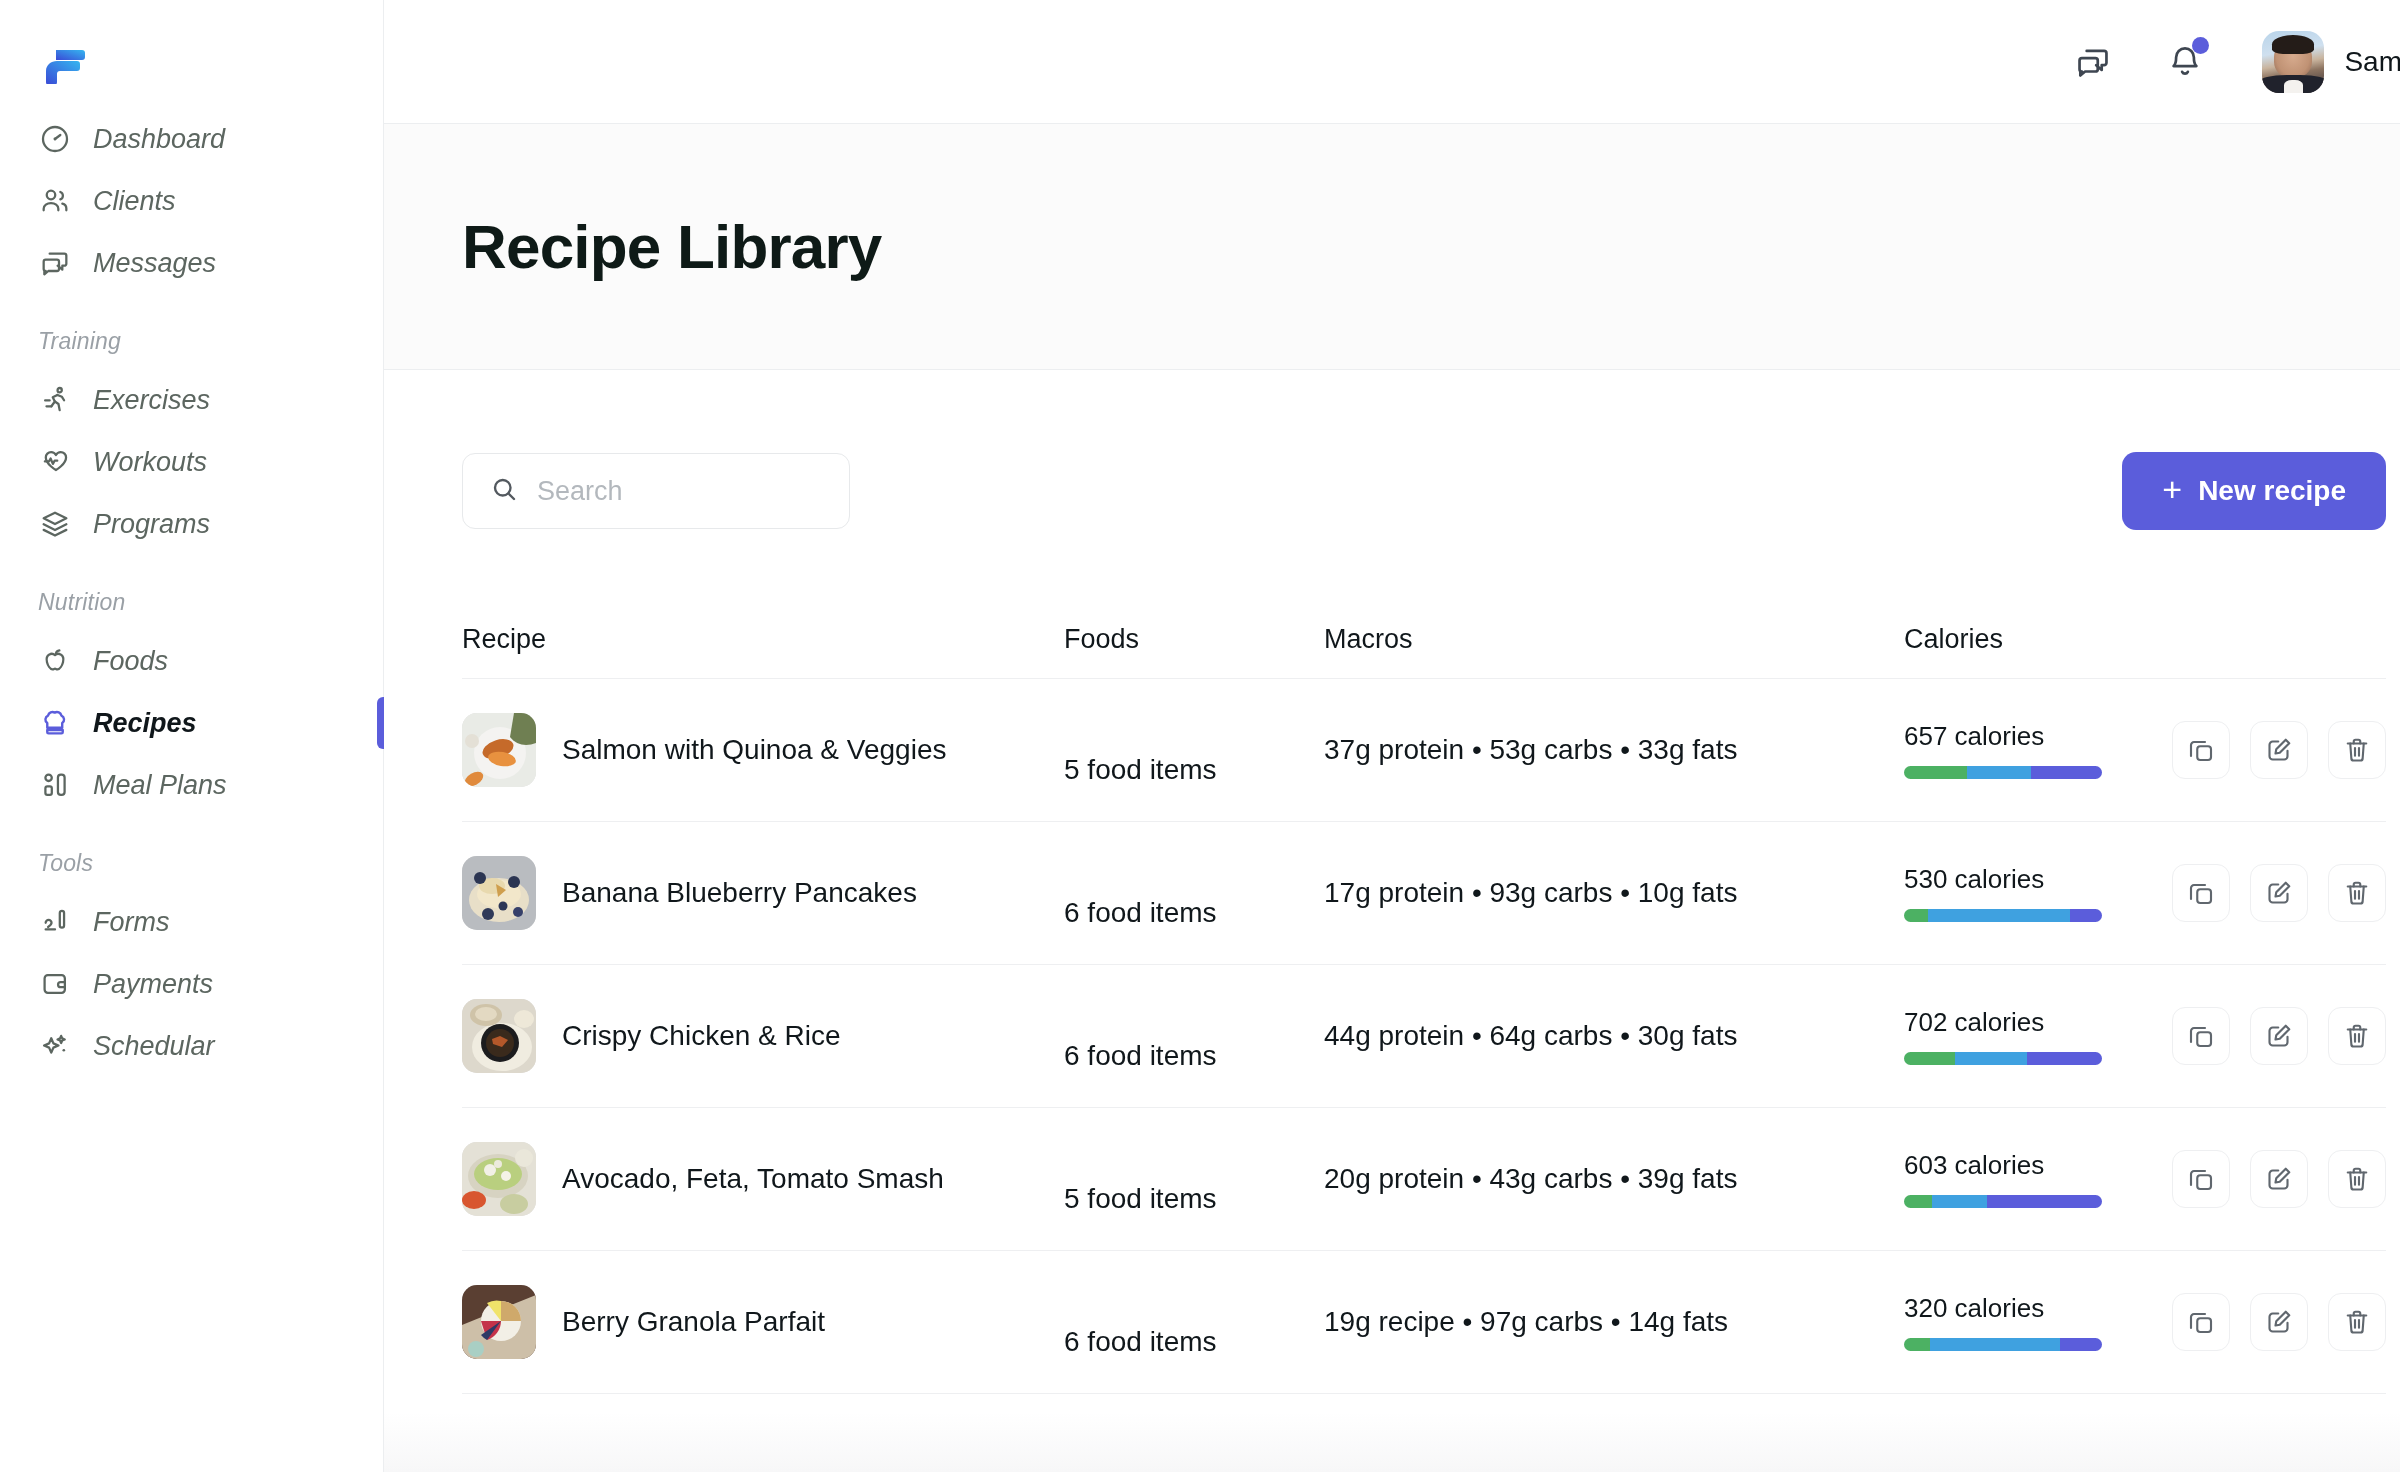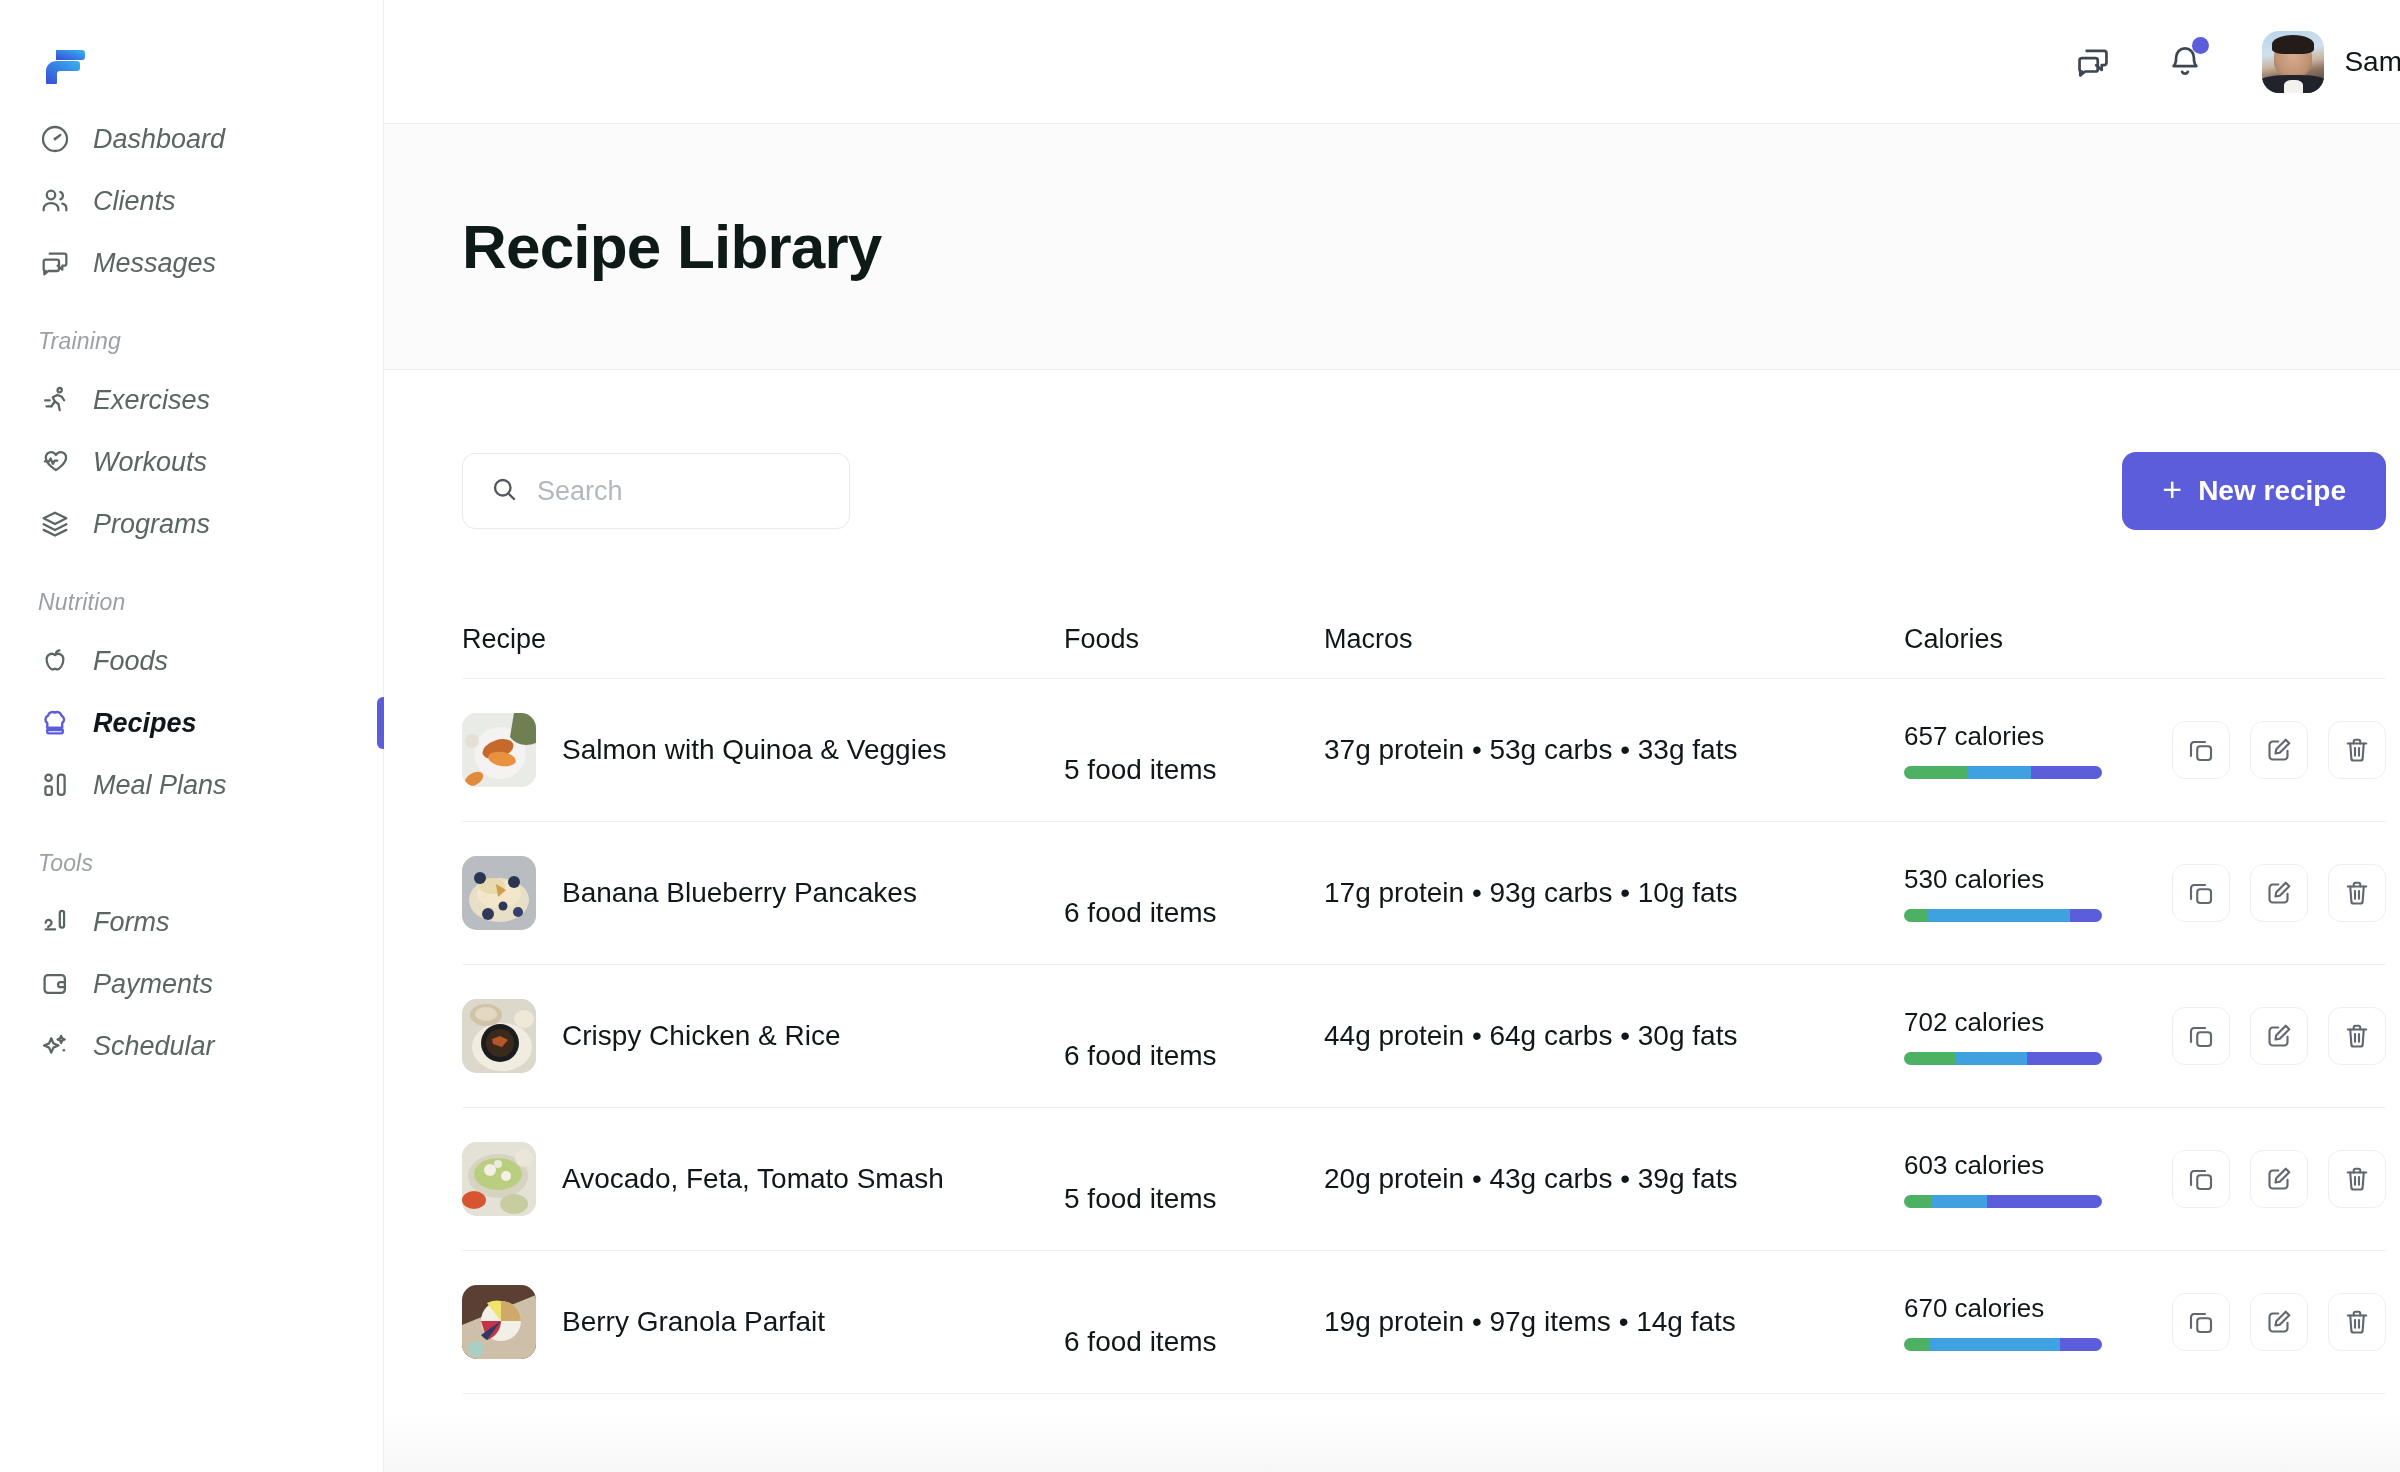--- a/index.html
+++ b/index.html
@@ -624,23 +624,23 @@
                   <path d="M39 16a20 20 0 0 1 20 20H39z" fill="#cfa96b"></path>
                   <path d="M39 36a20 20 0 0 1-14 19l-6-19z" fill="#c4334a"></path>
                   <path d="M25 55a20 20 0 0 1-6-5l20-14z" fill="#2e3a66"></path>
                   <path d="M39 36 25 18a20 20 0 0 1 14-2z" fill="#f0e36a"></path>
                   <circle cx="14" cy="64" r="8" fill="#a9cfc4"></circle>
                 </svg>
             </div>
             <span class="recipe-name">Berry Granola Parfait</span>
           </div>
           <div class="c-foods foods-text">6 food items</div>
-          <div class="c-macros macros-text">19g protein • 97g items • 14g fats</div>
+          <div class="c-macros macros-text">19g recipe • 97g carbs • 14g fats</div>
           <div class="c-cal">
-            <div class="cal-text">670 calories</div>
+            <div class="cal-text">320 calories</div>
             <div class="macro-bar">
               <div class="seg" style="width: 13%; background: rgb(76, 177, 99);"></div>
                 <div class="seg" style="width: 66%; background: rgb(63, 161, 224);"></div>
                 <div class="seg" style="width: 21%; background: rgb(91, 93, 219);"></div>
             </div>
           </div>
           <div class="c-actions">
             <div class="act-btn">
                 <span>
                   <svg viewBox="0 0 24 24" fill="none" stroke="#60676e" stroke-width="1.7" stroke-linecap="round" stroke-linejoin="round">

